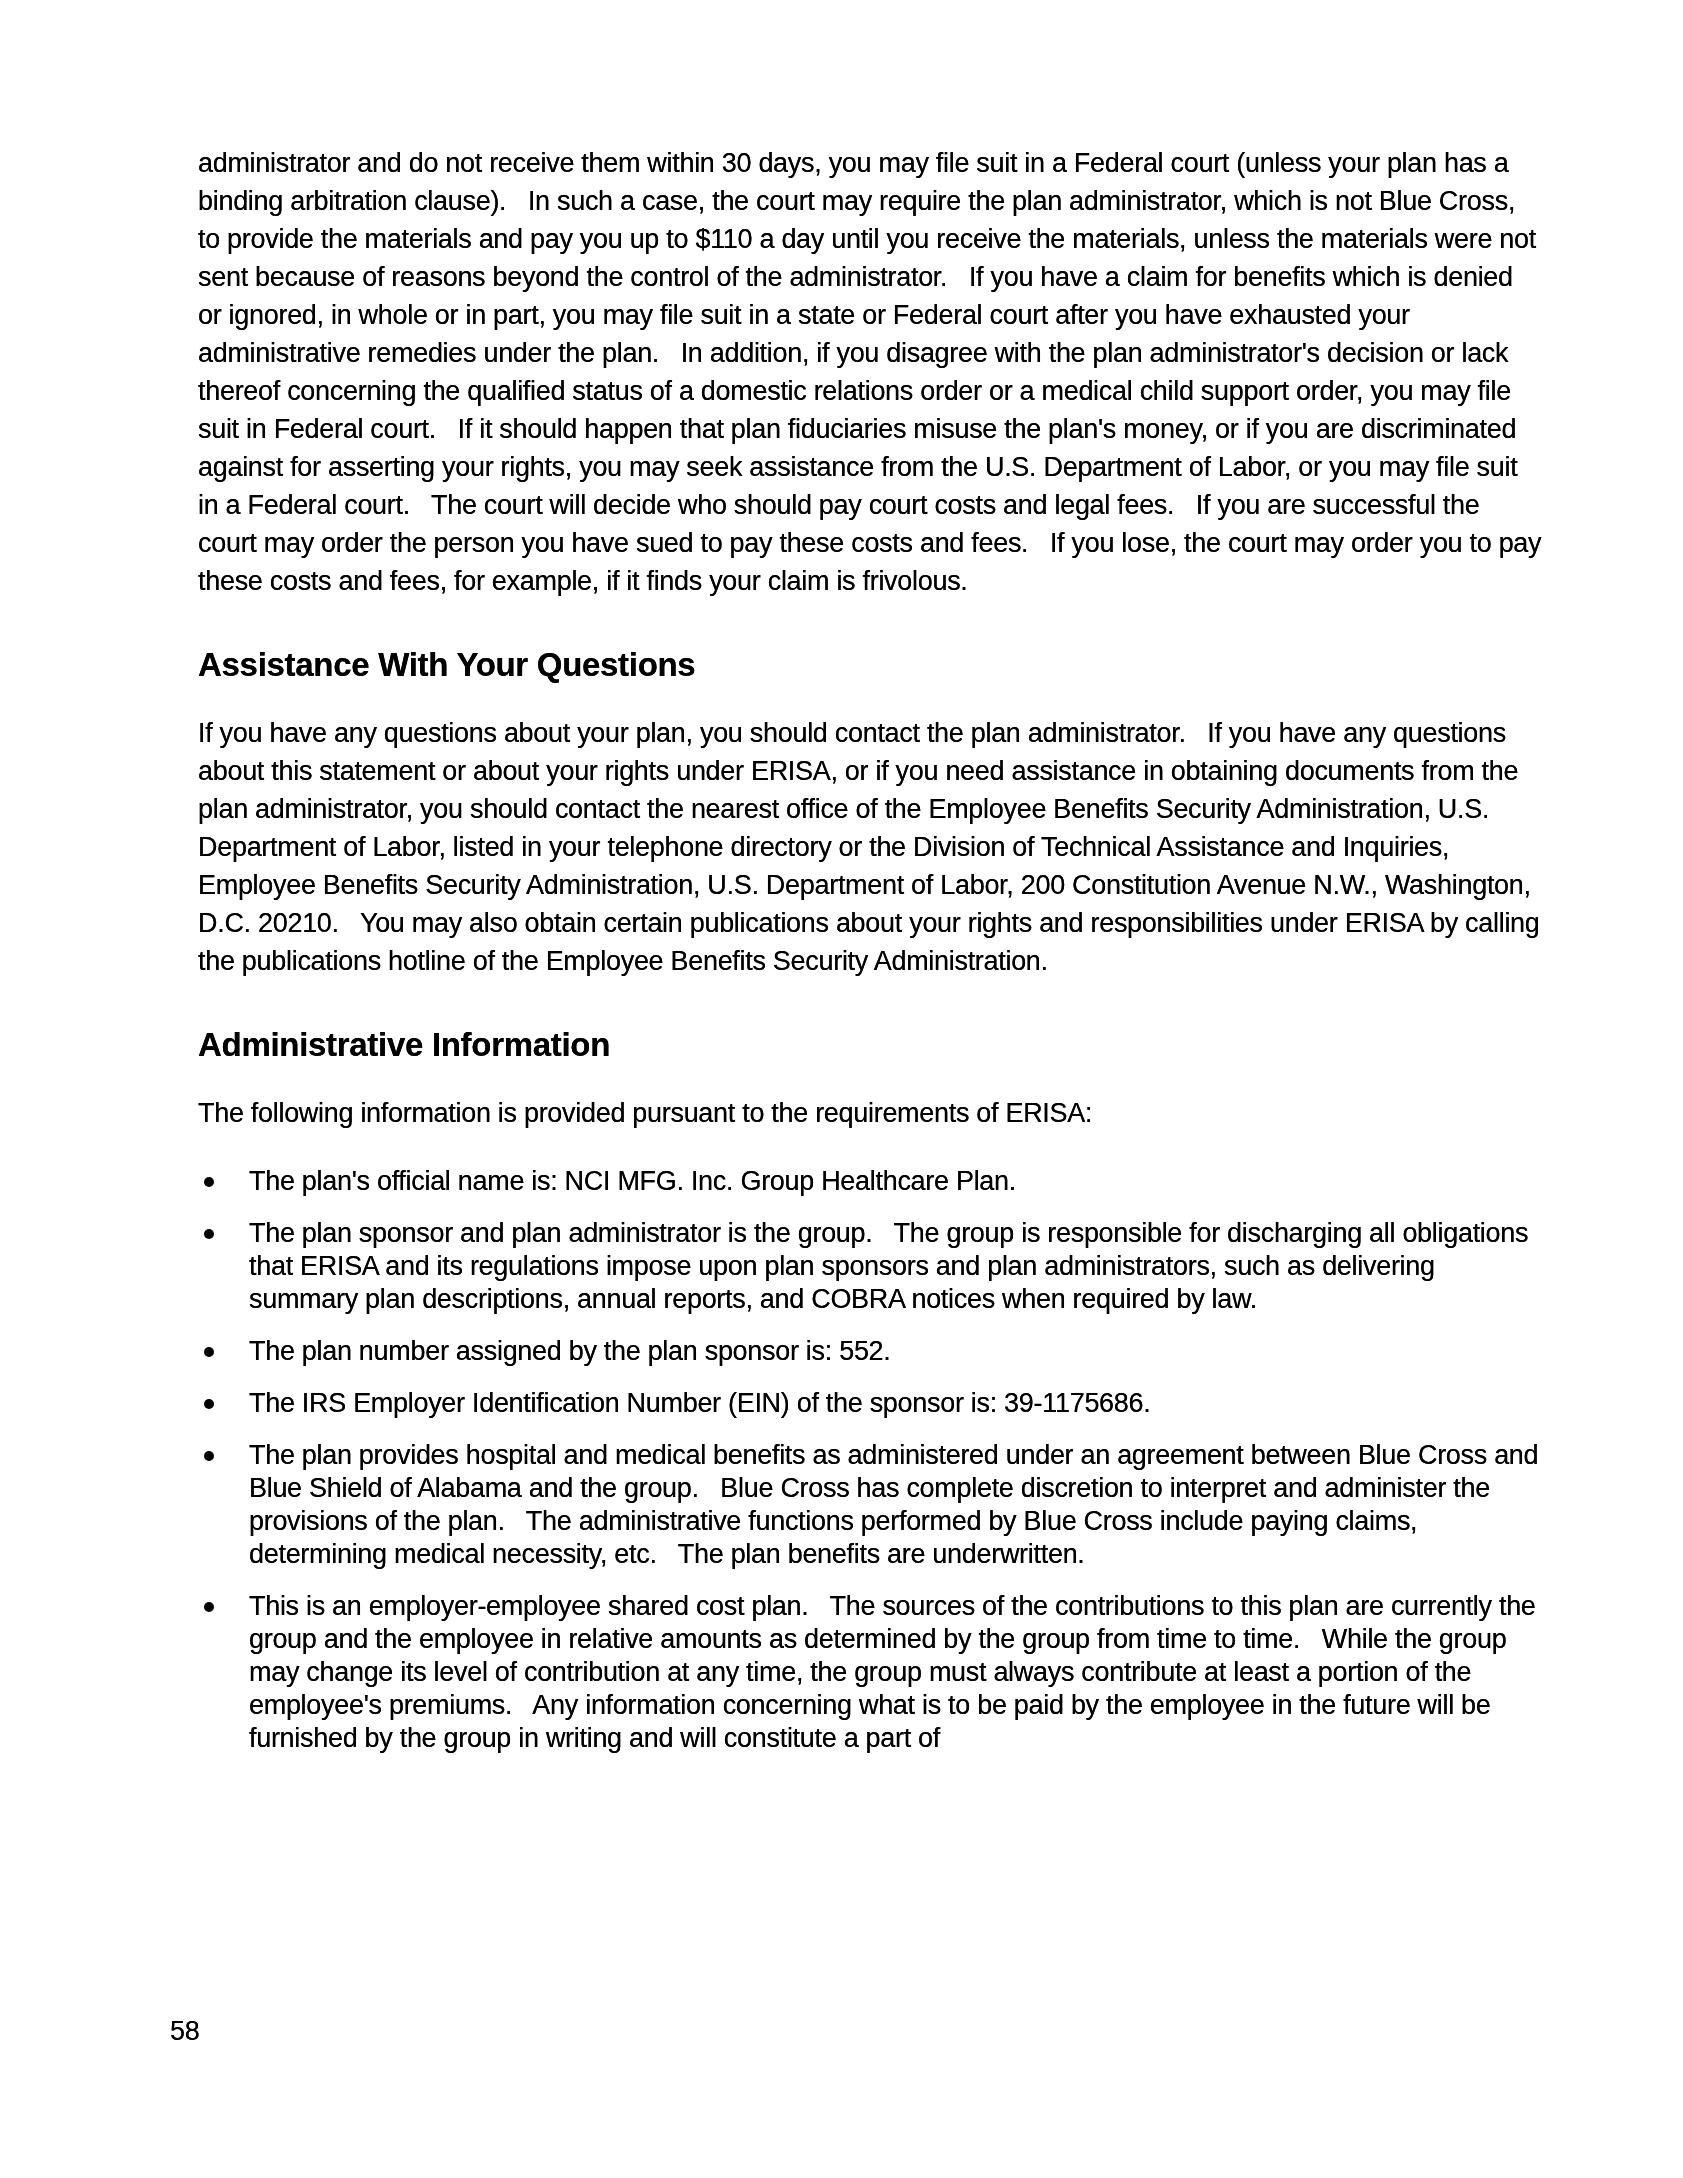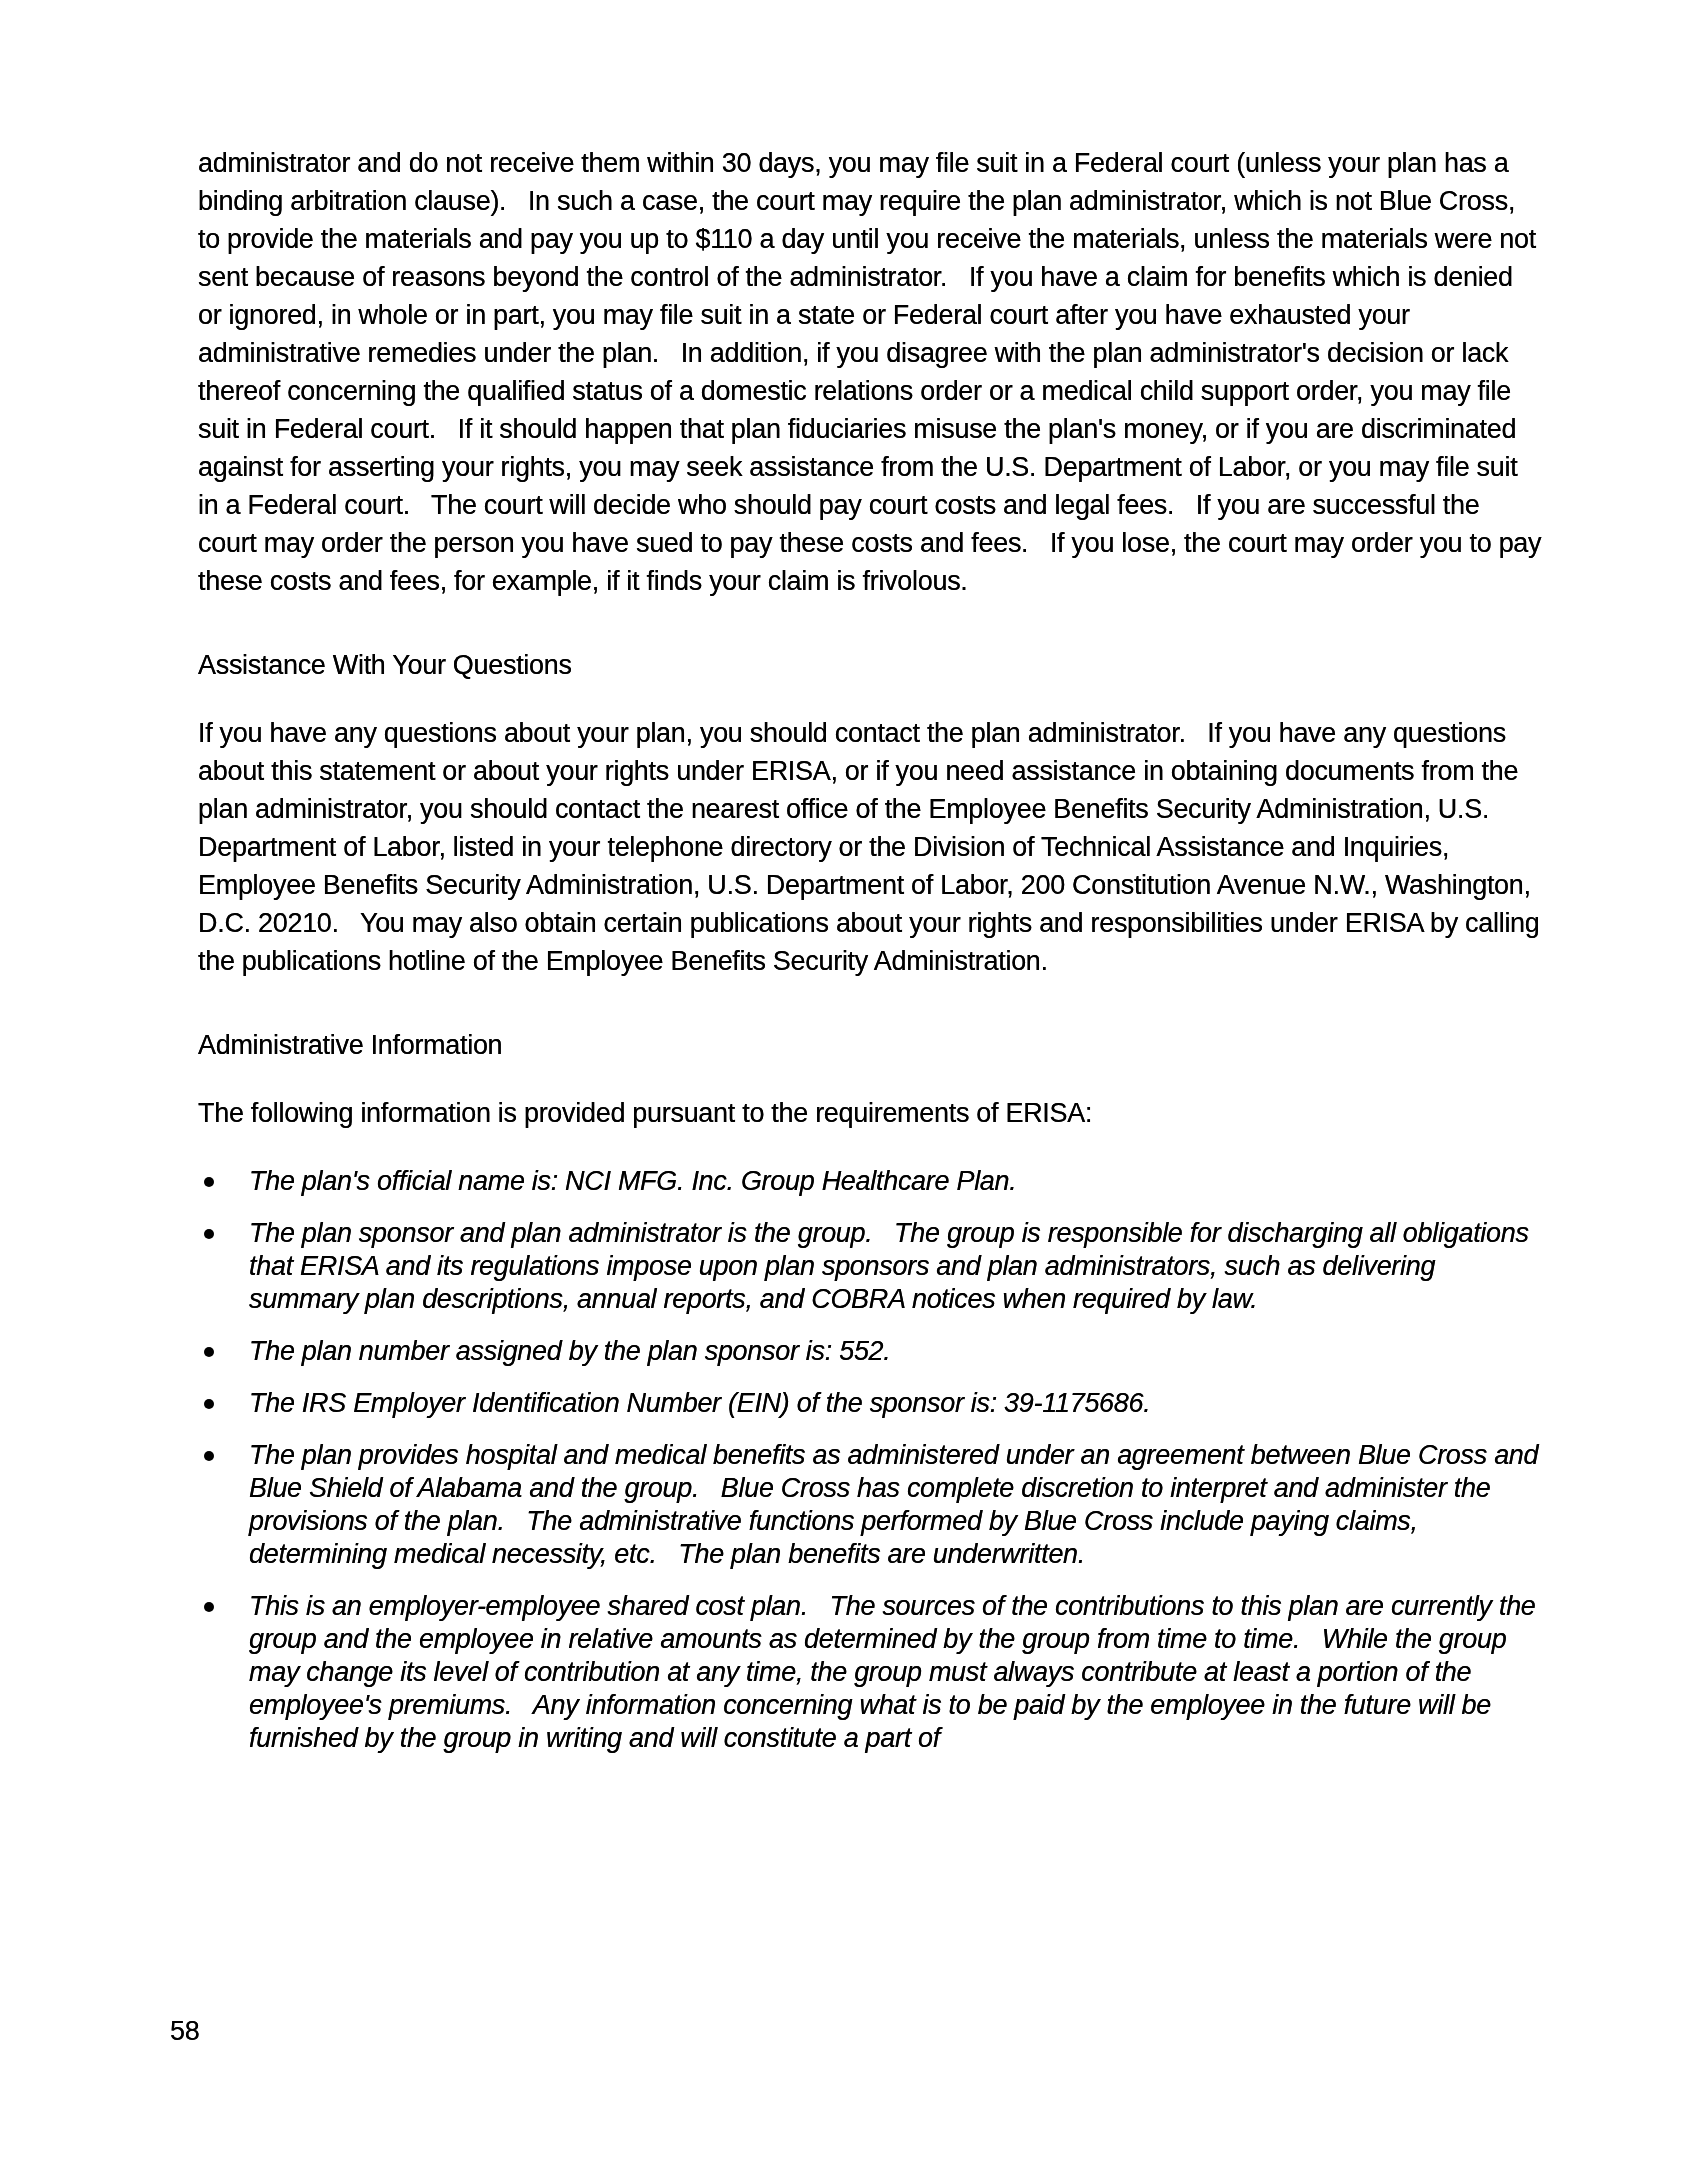--- a/index.html
+++ b/index.html
@@ -26,45 +26,44 @@
   }
   .body-text {
     font-size: 27px;
     line-height: 38px;
     letter-spacing: -0.3px;
     margin: 0 0 33px 0;
     white-space: pre-wrap;
     text-shadow: 0 0 0.5px rgba(0,0,0,0.85);
   }
   h2.section-heading {
-    font-size: 27px;
+    font-size: 33px;
     line-height: 38px;
     letter-spacing: -0.3px;
-    font-weight: 400;
+    font-weight: 700;
     margin: 46px 0 30px 0;
     text-shadow: 0 0 0.6px rgba(0,0,0,0.9);
   }
   .content > :first-child {
     margin-top: 0;
   }
   ul.bullet-list {
     list-style: none;
     margin: 16px 0 0 0;
     padding: 0;
   }
   ul.bullet-list li {
     position: relative;
     padding-left: 51px;
     font-size: 27px;
     line-height: 33px;
     letter-spacing: -0.3px;
     margin: 0 0 19px 0;
     white-space: pre-wrap;
     text-shadow: 0 0 0.5px rgba(0,0,0,0.85);
-    font-style: italic;
   }
   ul.bullet-list li::before {
     content: "";
     position: absolute;
     left: 6px;
     top: 12px;
     width: 10px;
     height: 10px;
     border-radius: 50%;
     background: #000000;

